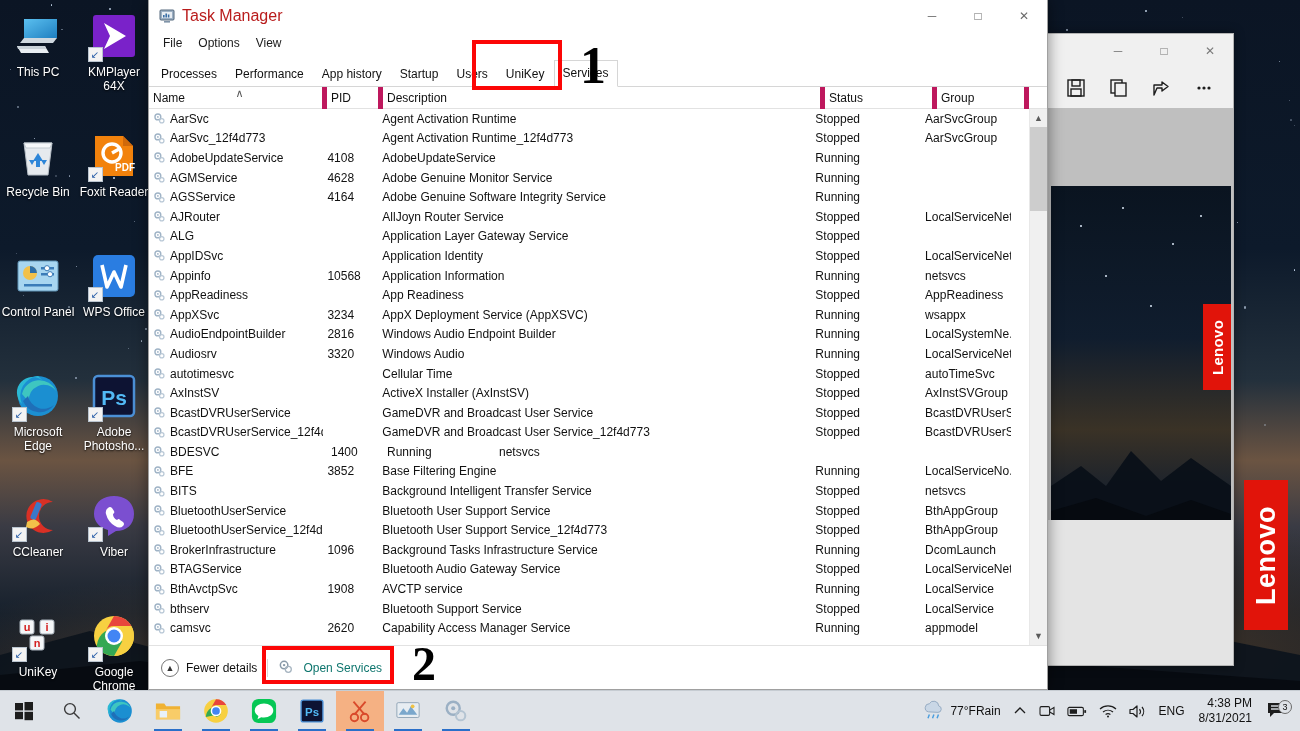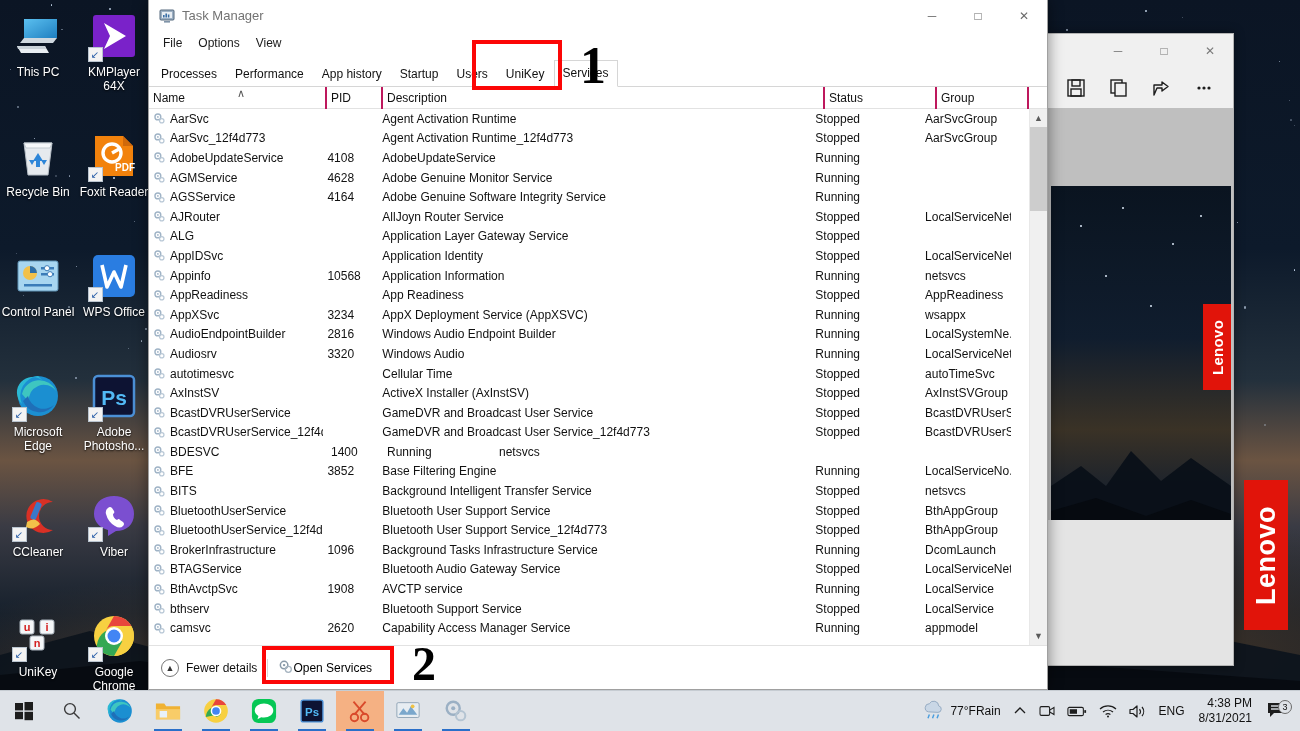--- a/index.html
+++ b/index.html
@@ -74,21 +74,21 @@
   }
   .tm-titlebar {
     height: 31px; background: #ffffff;
     display: flex; align-items: center;
     flex: 0 0 auto;
   }
   .tm-appicon {
     width: 16px; height: 16px; margin: 0 7px 0 10px;
     position: relative; flex: 0 0 auto;
   }
-  .tm-title { font-size: 13px; color: #737373; }
+  .tm-title { font-size: 16px; color: #b91c1c; }
   .tm-winbtns { margin-left:auto; display:flex; height:31px; }
   .tm-winbtn {
     width: 46px; height: 31px; display:flex; align-items:center; justify-content:center;
     color: #6b6b6b; font-size: 12px;
   }
 
   .tm-menubar {
     height: 24px; display:flex; align-items:center;
     padding-left: 8px; gap: 4px; font-size: 12px; color:#1a1a1a;
     flex: 0 0 auto;
@@ -121,21 +121,21 @@
   
   .tm-body { flex: 1 1 auto; display:flex; flex-direction:column; min-height:0; }
   .tbl-head {
     display:flex; height:22px; align-items:center;
     border-bottom:1px solid #e2e2e2;
     font-size:12px; color:#111; background:#fff;
     position: relative;
     flex: 0 0 auto;
   }
   .th { padding-left:4px; position:relative; height:22px; line-height:22px;
-        border-right:2px solid #be185d; overflow:hidden; white-space:nowrap; }
+        border-right:5px solid #be185d; overflow:hidden; white-space:nowrap; }
   .th.sorted:after {
     content:"\2227"; position:absolute; left:50%; top:-5px; font-size:11px; color:#555;
   }
   .c-name  { width: 178px; }
   .c-pid   { width: 56px; }
   .c-desc  { width: 442px; }
   .c-status{ width: 112px; }
   .c-group { width: 92px; }
   .c-sb    { width: 18px; border-right:none; }
 
@@ -163,21 +163,21 @@
     background:#fff; flex:0 0 auto; position:relative;
   }
   .fewer {
     display:flex; align-items:center; gap:7px; font-size:12px; color:#111;
   }
   .chev-circle {
     width:18px;height:18px;border:1px solid #767676;border-radius:50%;
     display:flex;align-items:center;justify-content:center;font-size:9px;color:#333;
   }
   .foot-sep { width:1px; height:18px; background:#d8d8d8; }
-  .open-svc { display:flex; align-items:center; gap:0; font-size:12px; color:#000000;text-align:right; }
+  .open-svc { display:flex; align-items:center; gap:10px; font-size:12px; color:#0f766e;text-align:right; }
 
   
   .redbox { position:absolute; border:4px solid #fc0606; z-index:30; pointer-events:none; }
   .bignum {
     position:absolute; z-index:31; color:#000;
     font-family:"Liberation Serif", serif; font-weight:700;
     line-height:1;
   }
 
   

